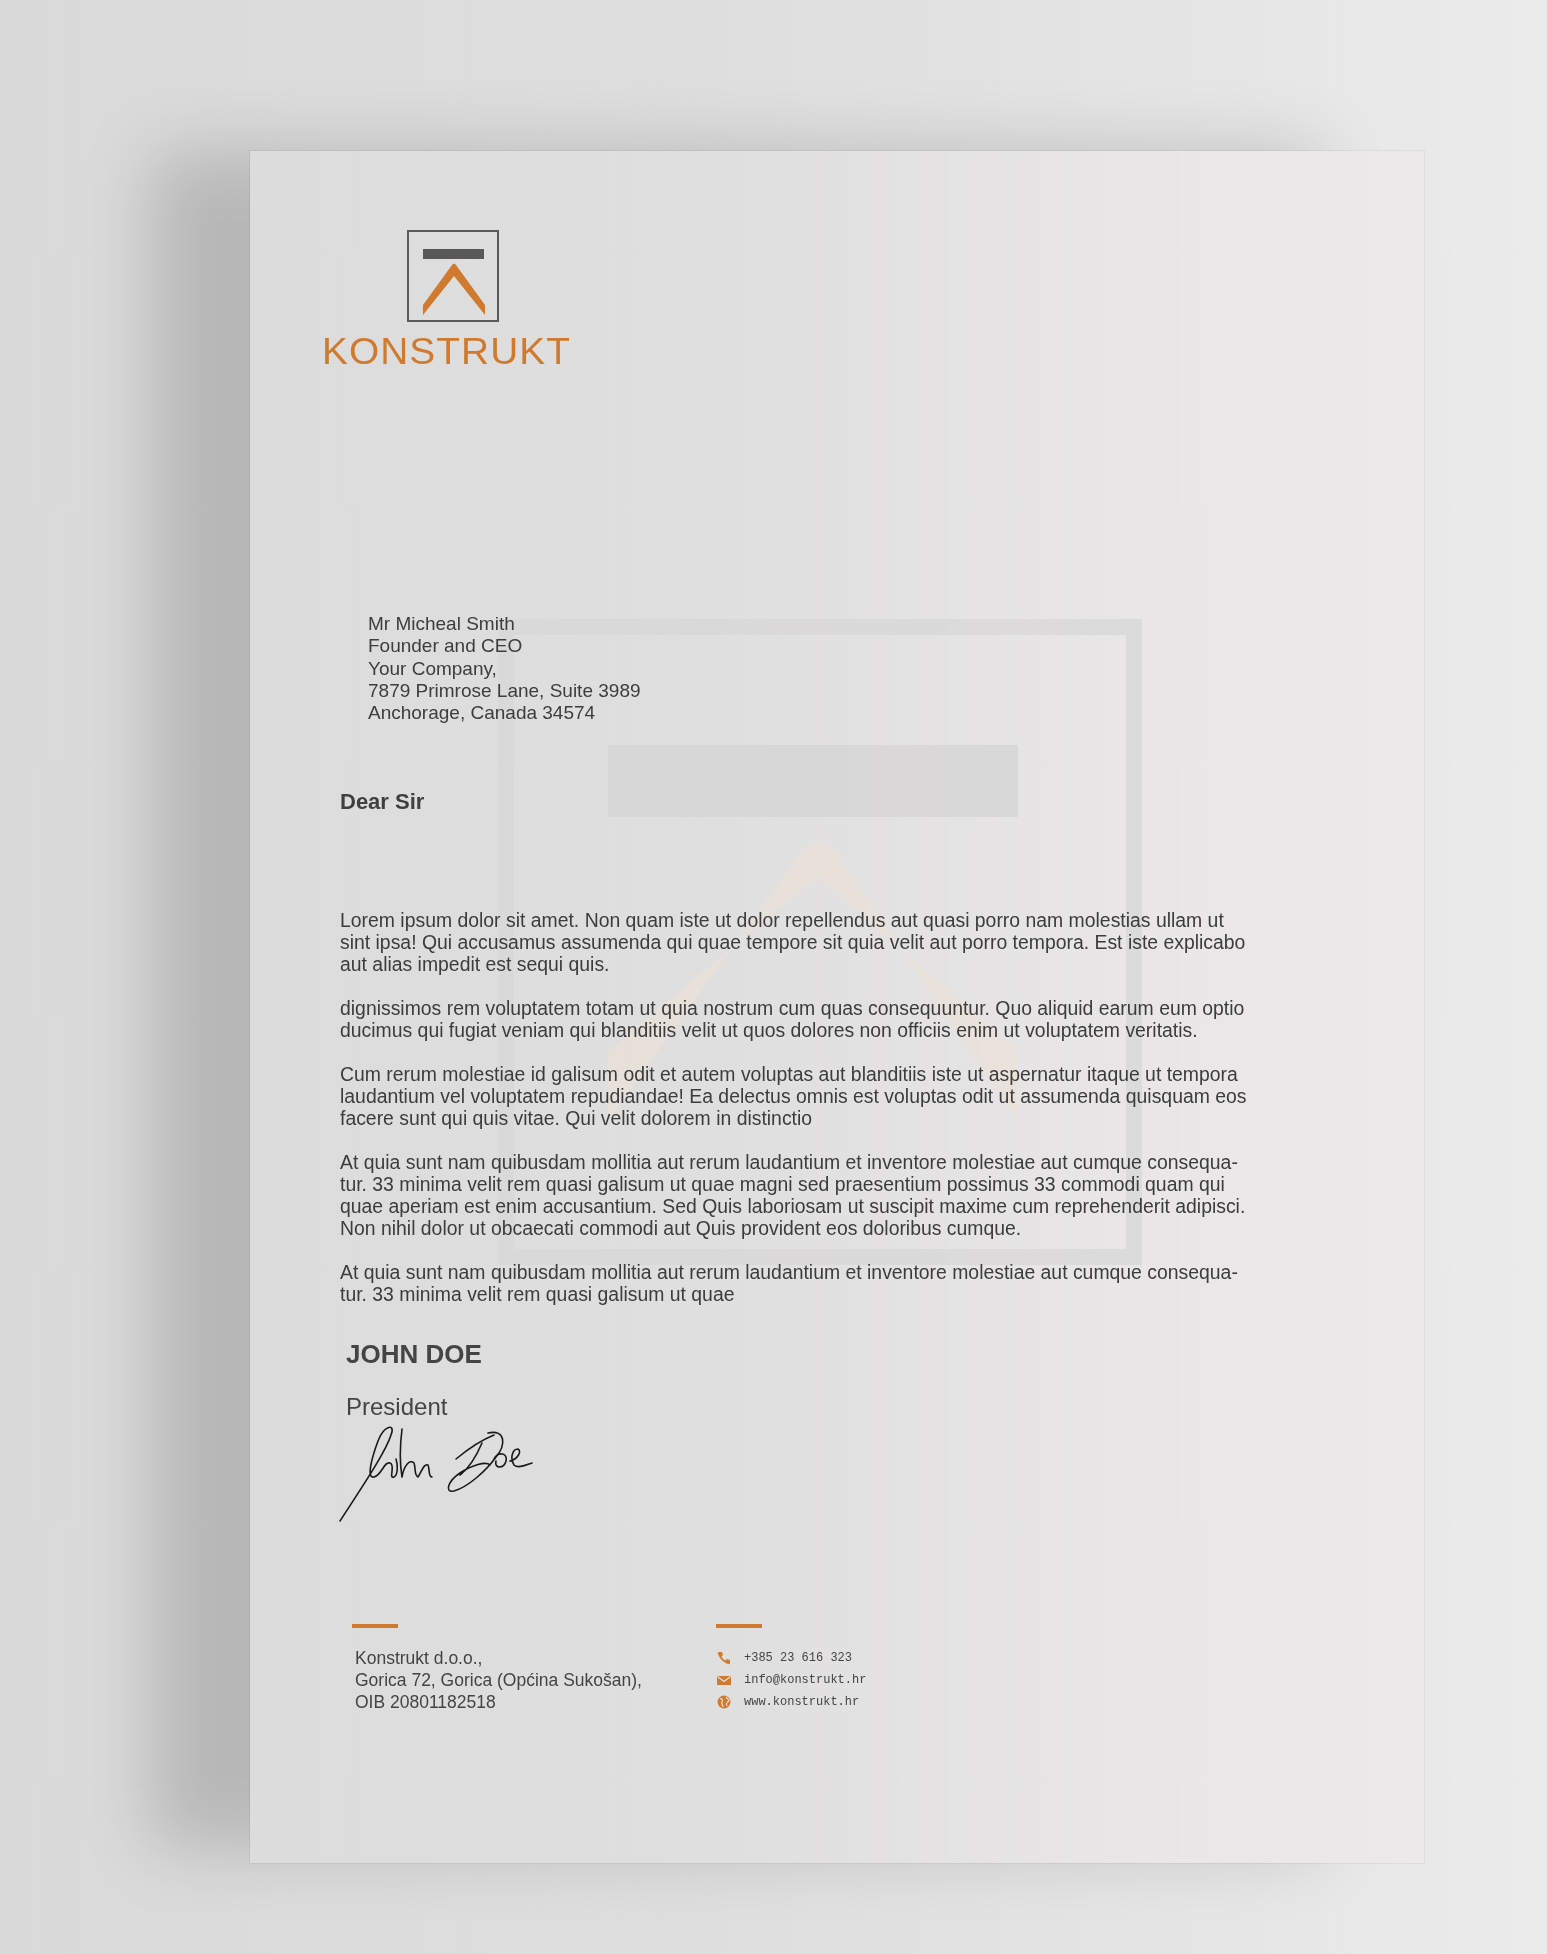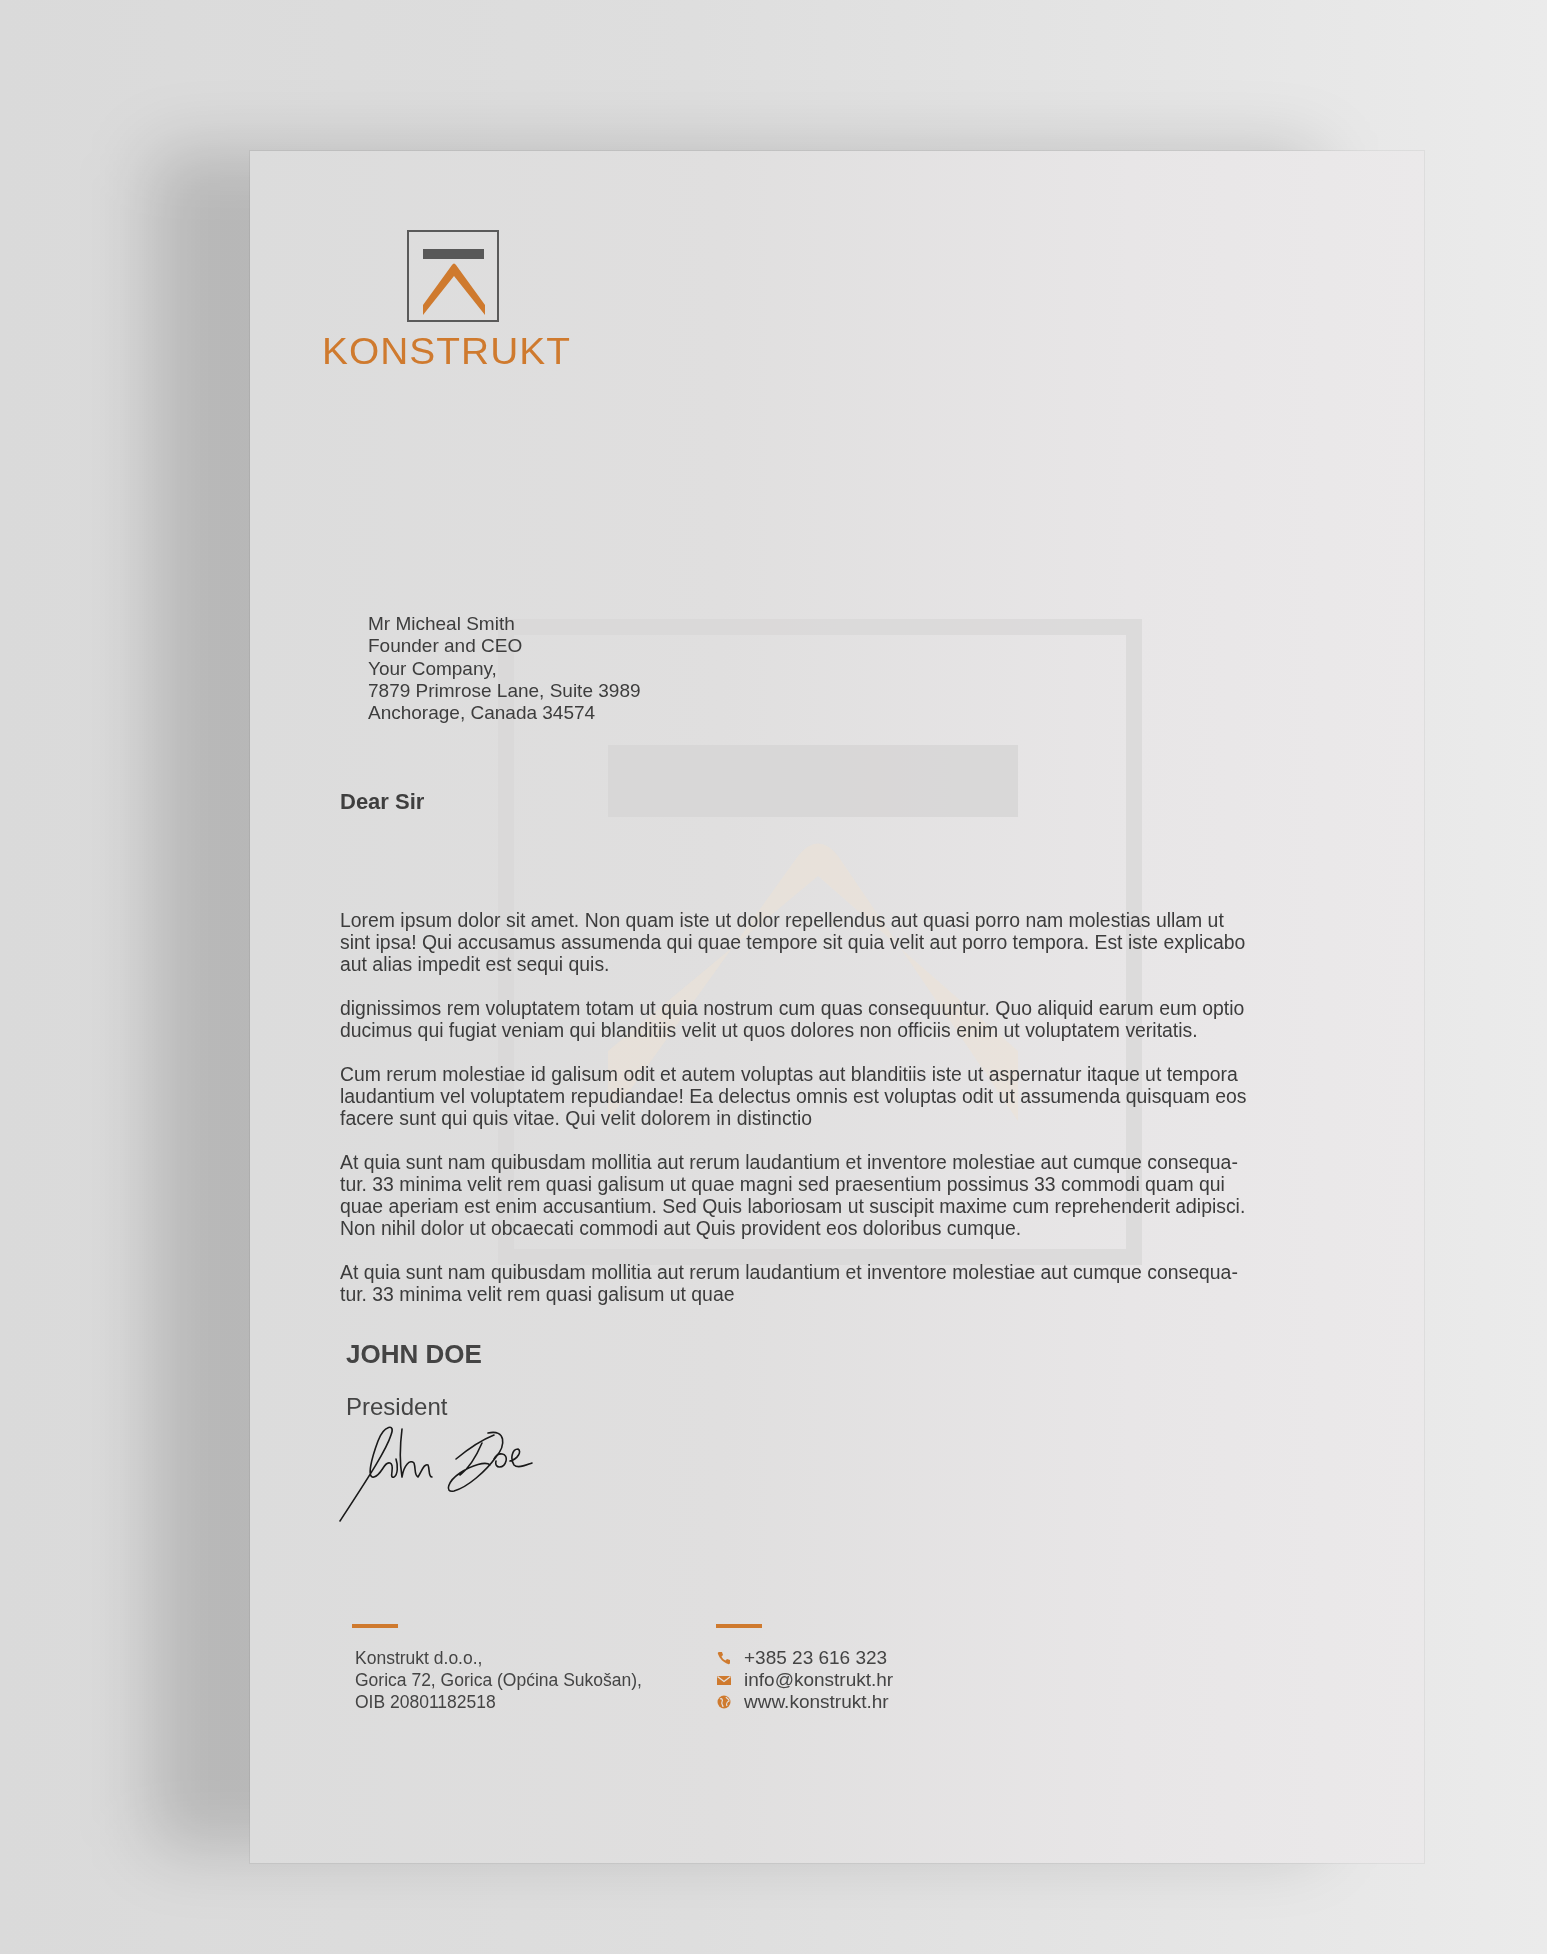--- a/index.html
+++ b/index.html
@@ -27,21 +27,21 @@
   .salutation { left: 90px; top: 638px; font-size: 22px; font-weight: bold; color: #3f3f3f; }
   .body-text { left: 90px; top: 722px; width: 1010px; font-size: 19.4px; line-height: 22px; color: #3c3c3c; margin-top: 36px; }
   .body-text p { margin: 0 0 22px 0; white-space: nowrap; }
   .sig-name { left: 96px; top: 1188px; font-size: 26px; font-weight: bold; color: #444; }
   .sig-title { left: 96px; top: 1218px; font-size: 24px; color: #444; margin-top: 24px; }
   .signature { left: 86px; top: 1270px; width: 200px; height: 105px; }
   .footer-bar { width: 46px; height: 4px; background: #cf7a2e; }
   .fb1 { left: 102px; top: 1473px; }
   .fb2 { left: 466px; top: 1473px; }
   .footer-left { left: 105px; top: 1496px; font-size: 17.5px; line-height: 22px; color: #444; }
-  .footer-right { left: 466px; top: 1496px; font-size: 19px; line-height: 22px; color: #444; }
+  .footer-right { left: 466px; top: 1496px; font-size: 12px; line-height: 22px; color: #444; font-family: Liberation Mono, monospace; }
   .contact-row { display: flex; align-items: center; height: 22px; }
   .contact-icon { width: 16px; height: 16px; margin-right: 12px; display: inline-flex; align-items: center; justify-content: center; }
   .contact-row span.text { white-space: nowrap; }
 </style>
 </head>
 <body>
 
 <div class="shadow"></div>
 
 <div class="page">

